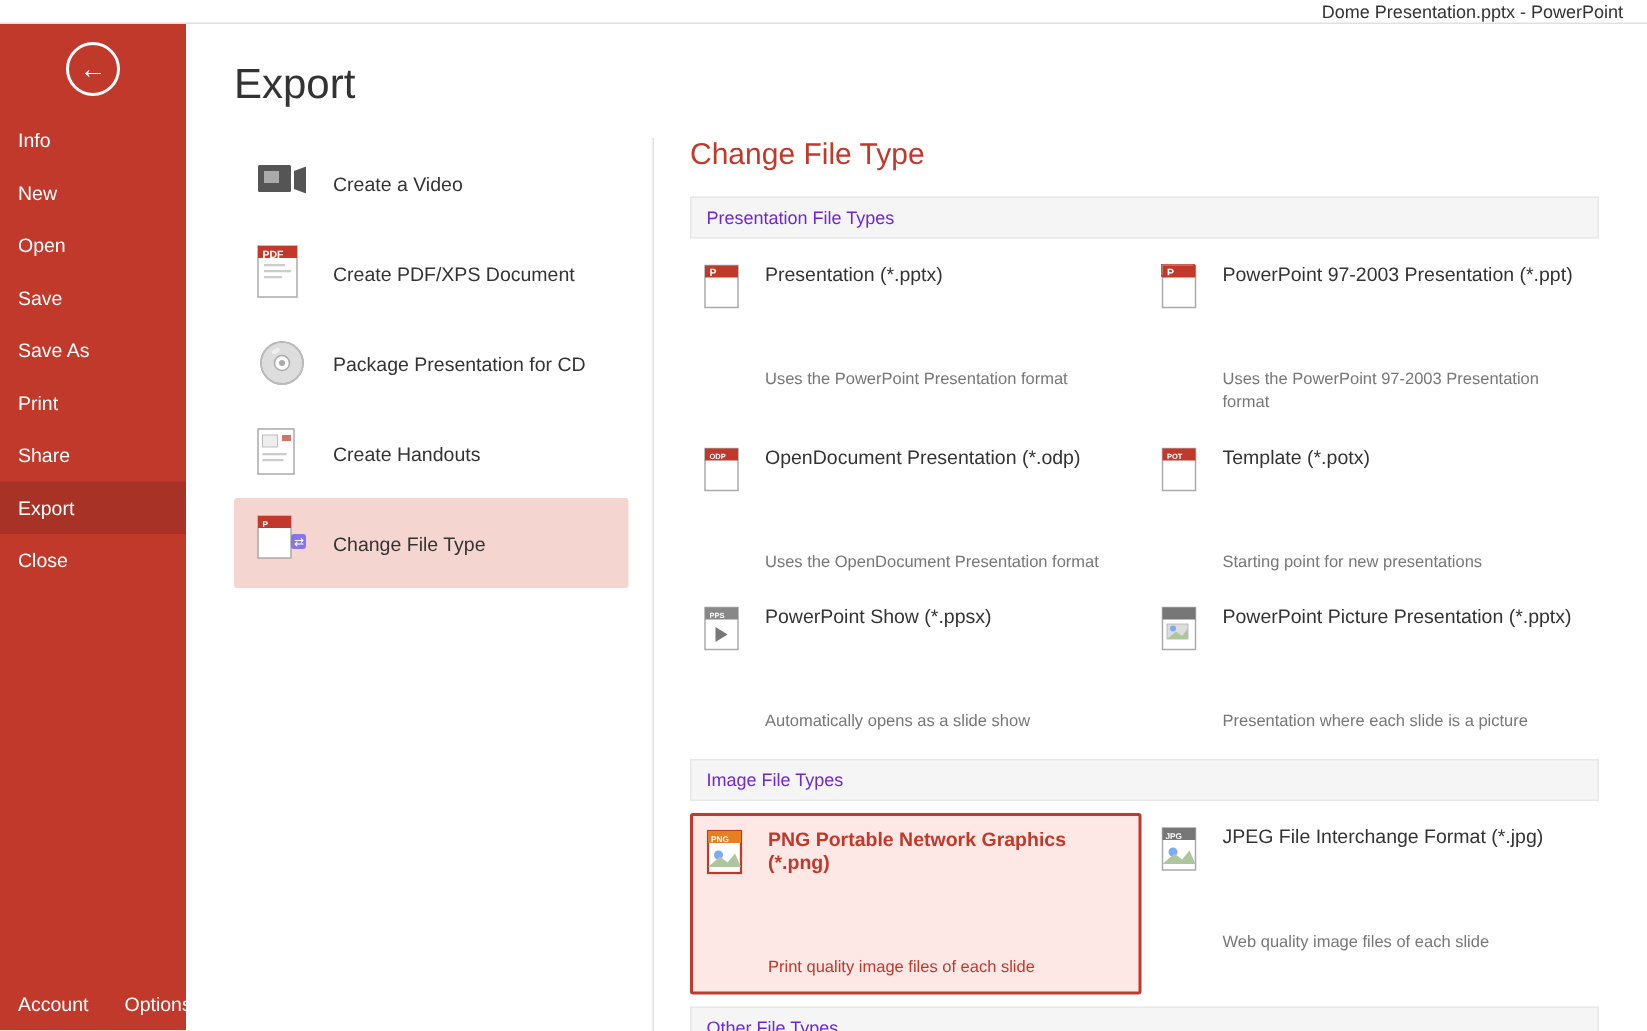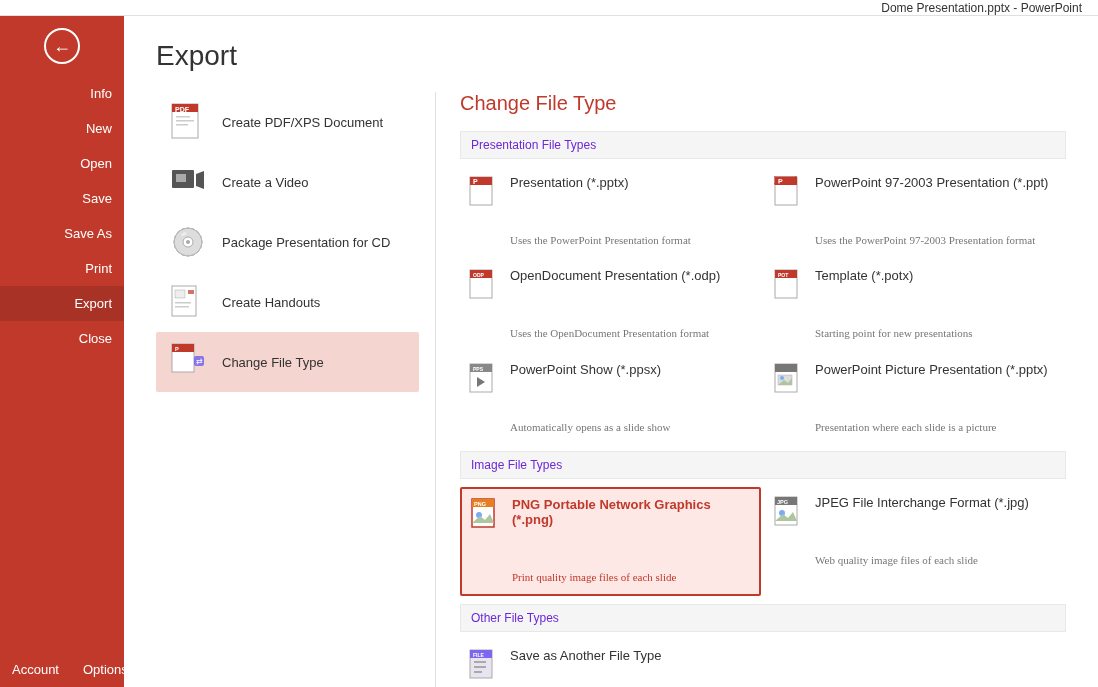--- a/index.html
+++ b/index.html
@@ -52,21 +52,20 @@
       font-size: 18px;
     }
 
     .sidebar-item {
       padding: 10px 12px;
       color: #fff;
       font-size: 13px;
       cursor: pointer;
       display: flex;
       align-items: center;
-      justify-content: flex-end;
     }
 
     .sidebar-item.active {
       background: #a93226;
     }
 
     .sidebar-spacer {
       flex: 1;
     }
 
@@ -193,23 +192,22 @@
 
     .file-type-name {
       font-size: 13px;
       color: #333;
       font-weight: 500;
     }
 
     .file-type-desc {
       font-size: 11px;
       color: #777;
-      margin-top: 6px;
+      margin-top: 19px;
       line-height: 1.4;
-      font-family: Liberation Serif, serif;
     }
 
     
     .save-as-section {
       margin-top: 8px;
     }
 
     .save-as-button-container {
       display: inline-block;
       border: 2px solid #c0392b;
@@ -263,20 +261,23 @@
       <span>Open</span>
     </div>
     <div class="sidebar-item">
       <span>Save</span>
     </div>
     <div class="sidebar-item">
       <span>Save As</span>
     </div>
     <div class="sidebar-item">
       <span>Print</span>
+    </div>
+    <div class="sidebar-item">
+      <span>Share</span>
     </div>
     <div class="sidebar-item active">
       <span>Export</span>
     </div>
     <div class="sidebar-item">
       <span>Close</span>
     </div>
 
     <div class="sidebar-spacer"></div>
 
@@ -289,49 +290,49 @@
       </div>
     </div>
   </div>
 
   <div class="content-area">
     <h1 class="page-title">Export</h1>
 
     <div class="content-body">
 
       <div class="export-options">
+
+        <div class="export-option">
+          <div class="export-option-icon">
+            <svg width="36" height="36" viewBox="0 0 36 36">
+              <rect x="2" y="6" width="22" height="18" rx="1" fill="#555"></rect>
+              <polygon points="26,10 34,7 34,25 26,22" fill="#555"></polygon>
+              <rect x="6" y="10" width="10" height="8" fill="#aaa"></rect>
+            </svg>
+          </div>
+          <span class="export-option-label">Create a Video</span>
+        </div>
 
         <div class="export-option">
           <div class="export-option-icon">
             <svg width="36" height="40" viewBox="0 0 36 40">
               <rect x="2" y="2" width="26" height="34" fill="#fff" stroke="#aaa" stroke-width="1"></rect>
               <rect x="2" y="2" width="26" height="8" fill="#c0392b"></rect>
               <text x="5" y="10" font-size="7" fill="#fff" font-weight="bold">PDF</text>
               <rect x="6" y="14" width="14" height="1.5" fill="#ccc"></rect>
               <rect x="6" y="18" width="18" height="1.5" fill="#ccc"></rect>
               <rect x="6" y="22" width="12" height="1.5" fill="#ccc"></rect>
             </svg>
           </div>
           <span class="export-option-label">Create PDF/XPS Document</span>
         </div>
 
         <div class="export-option">
           <div class="export-option-icon">
             <svg width="36" height="36" viewBox="0 0 36 36">
-              <rect x="2" y="6" width="22" height="18" rx="1" fill="#555"></rect>
-              <polygon points="26,10 34,7 34,25 26,22" fill="#555"></polygon>
-              <rect x="6" y="10" width="10" height="8" fill="#aaa"></rect>
-            </svg>
-          </div>
-          <span class="export-option-label">Create a Video</span>
-        </div>
-
-        <div class="export-option">
-          <div class="export-option-icon">
-            <svg width="36" height="36" viewBox="0 0 36 36">
               <circle cx="18" cy="18" r="14" fill="#ddd" stroke="#999" stroke-width="1"></circle>
               <circle cx="18" cy="18" r="5" fill="#fff" stroke="#aaa" stroke-width="1"></circle>
               <circle cx="18" cy="18" r="2" fill="#aaa"></circle>
               <circle cx="18" cy="18" r="14" fill="none" stroke="#bbb" stroke-width="1"></circle>
               <ellipse cx="14" cy="10" rx="3" ry="1.5" fill="rgba(255,255,255,0.5)" transform="rotate(-30,14,10)"></ellipse>
             </svg>
           </div>
           <span class="export-option-label">Package Presentation for CD</span>
         </div>
 

